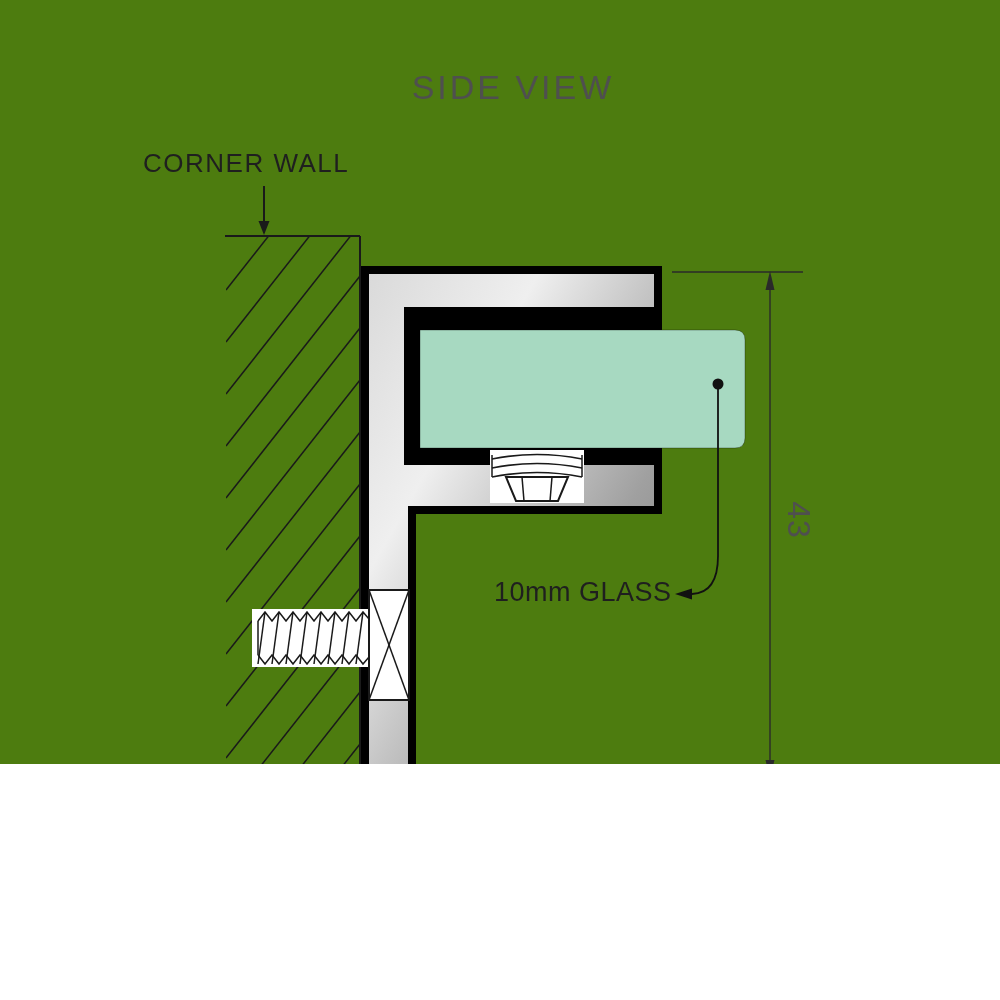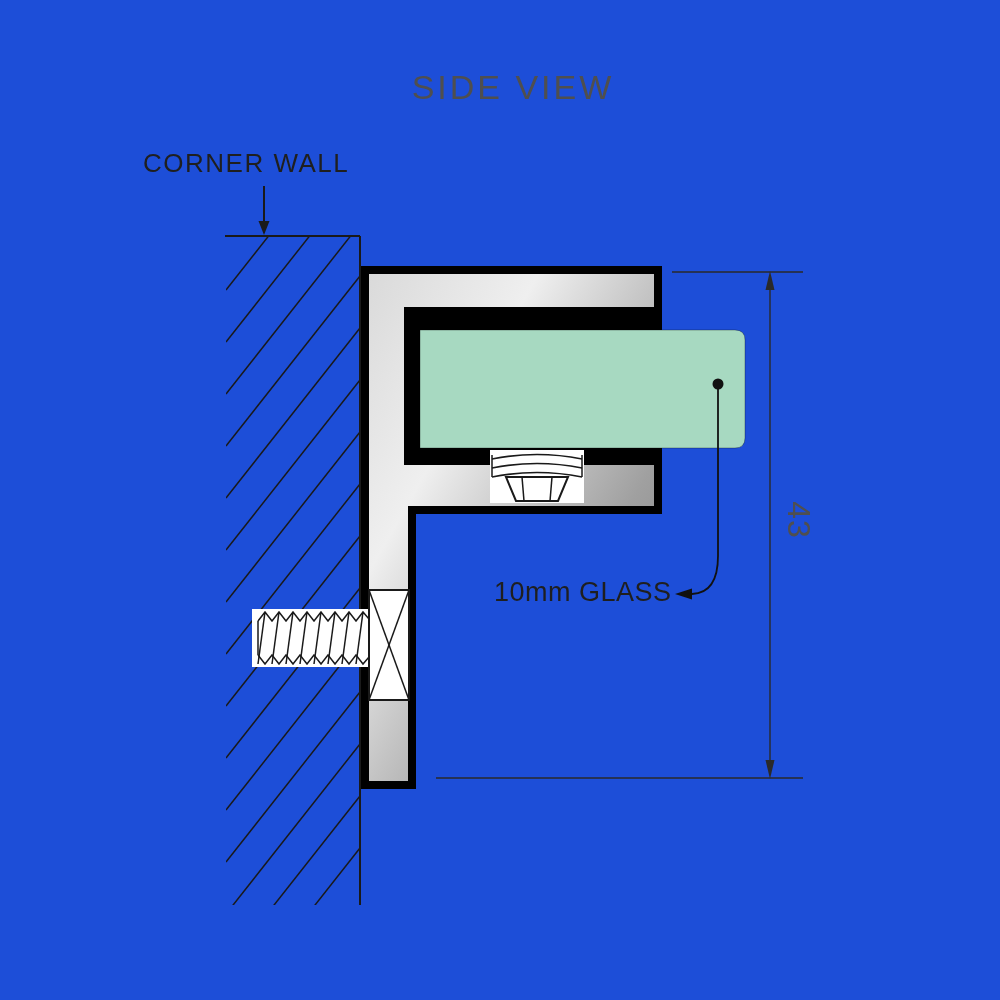--- a/index.html
+++ b/index.html
@@ -6,22 +6,22 @@
     margin: 0;
     padding: 0;
     background: #ffffff;
     width: 1000px;
     height: 1000px;
     font-family: "Liberation Sans", "DejaVu Sans", sans-serif;
   }
   .stage {
     position: relative;
     width: 1000px;
-    height: 1000px;
-    background: #1d4ed8;
+    height: 764px;
+    background: #4d7c0f;
     overflow: hidden;
   }
   svg { display: block; }
   .thin  { stroke: #1a1a1a; stroke-width: 1.5; fill: none; }
   .thin2 { stroke: #1a1a1a; stroke-width: 2;   fill: none; }
   .dim   { stroke: #2a2a2a; stroke-width: 1.4; fill: none; }
   .title-text   { font-size: 34px; letter-spacing: 3px; }
   .label-text   { font-size: 26px; letter-spacing: 1.5px; }
   .callout-text { font-size: 27px; letter-spacing: 0.5px; }
   .dim-text     { font-size: 32px; letter-spacing: 1px; }

